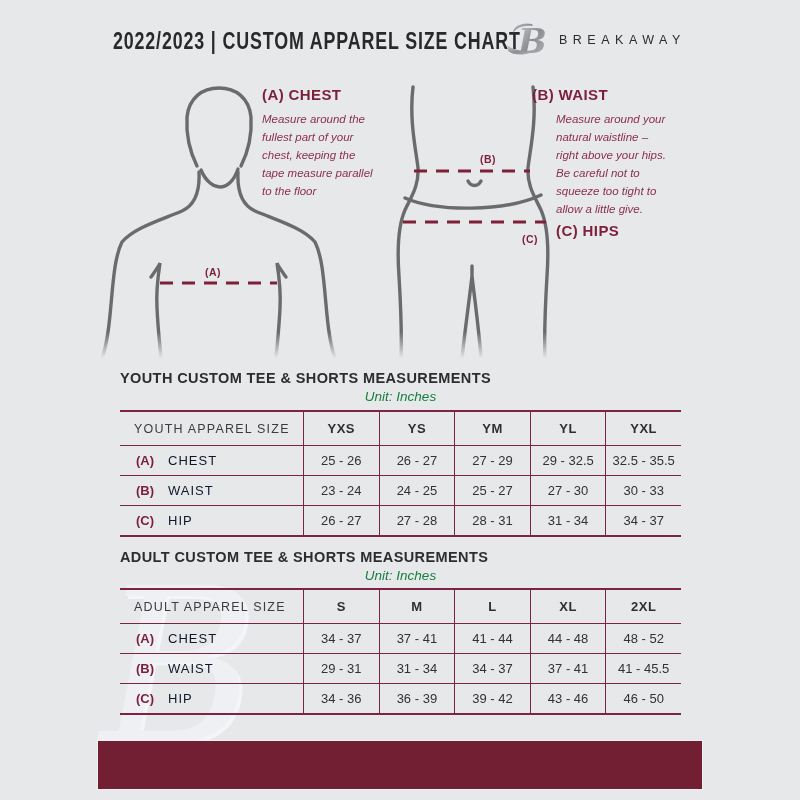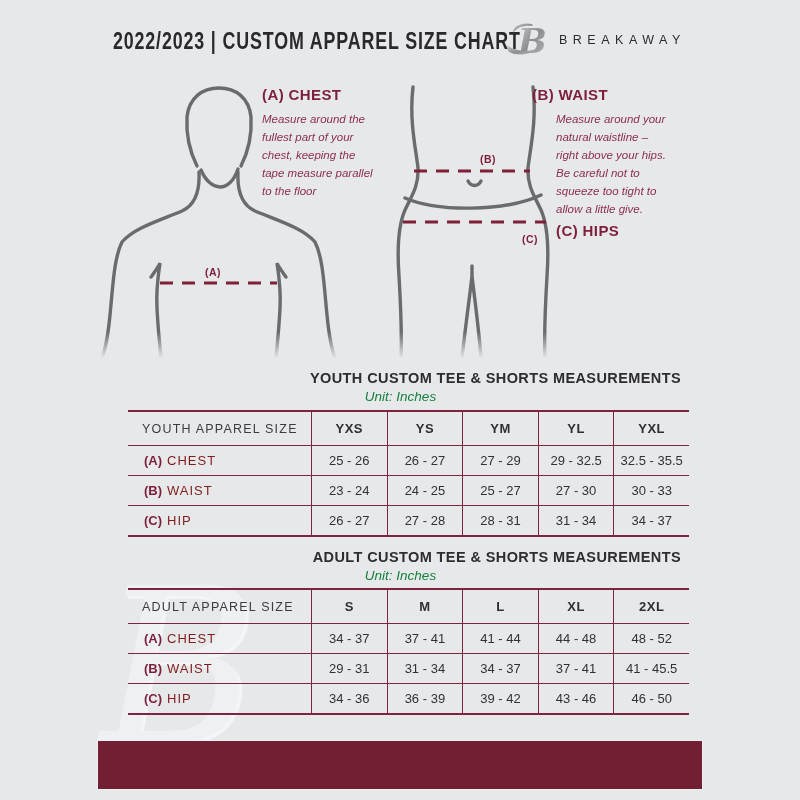--- a/index.html
+++ b/index.html
@@ -28,38 +28,38 @@
   .fig text{font-family:"Liberation Sans",sans-serif;font-size:10.5px;font-weight:700;
     fill:#7d1f3b;letter-spacing:.5px;}
   .fade{position:absolute;background:linear-gradient(to bottom,rgba(231,232,234,0),#e7e8ea 80%);}
 
   
   .guide-h{position:absolute;font-size:15px;font-weight:800;letter-spacing:.4px;color:#7d1f3b;}
   .guide-b{position:absolute;font-size:11.5px;line-height:18px;font-style:italic;
     color:#8c2e4e;white-space:pre-line;font-weight:500;}
 
   
-  .tbl-title{position:absolute;left:120px;width:561px;text-align:right;font-size:14.5px;
+  .tbl-title{position:absolute;left:120px;width:561px;text-align:left;font-size:14.5px;
     font-weight:700;letter-spacing:.4px;color:#2d2d2f;}
   .tbl-unit{position:absolute;left:120px;width:561px;text-align:center;font-size:13.5px;
     font-style:italic;color:#15803d;}
-  .sizes-table{position:absolute;left:128px;width:561px;
+  .sizes-table{position:absolute;left:120px;width:561px;
     border-top:2.5px solid #7d2440;border-bottom:2.5px solid #7d2440;box-sizing:border-box;}
   .tr{display:grid;grid-template-columns:183px repeat(5,1fr);height:29px;
     border-bottom:1.5px solid #7d2440;}
   .tr.head{height:33px;}
   .tr.last{border-bottom:none;}
   .td{display:flex;align-items:center;justify-content:center;font-size:13px;color:#323234;
     box-sizing:border-box;}
   .td + .td{border-left:1.5px solid #7d2440;}
   .td.first{justify-content:flex-start;padding-left:16px;}
   .td.colhdr{font-size:12.5px;letter-spacing:1.2px;color:#3c3c3e;padding-left:14px;}
   .td.size{font-weight:700;font-size:13px;color:#2f2f31;letter-spacing:.5px;}
   .row-prefix{font-weight:800;color:#7d1f3b;margin-right:5px;font-size:13px;}
-  .row-label{letter-spacing:1px;color:#7f1d1d;}
+  .row-label{letter-spacing:1px;color:#0f172a;margin-left:9px;}
 
   
   .footer-bar{position:absolute;left:97px;top:740px;width:606px;height:50px;
     background:#721f33;border:1px solid #eef0f2;box-sizing:border-box;}
 </style>
 </head>
 <body>
 
 <div id="page">
 

